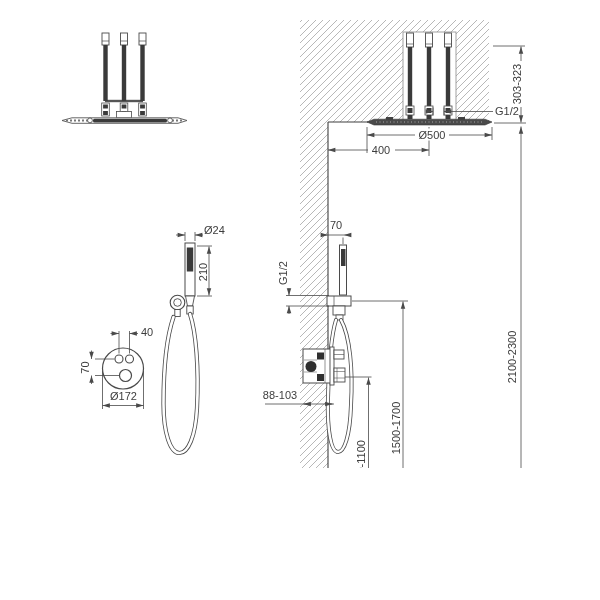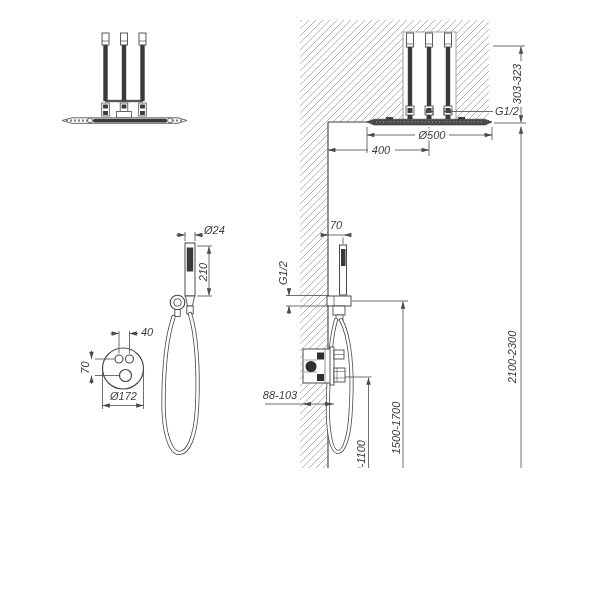--- a/index.html
+++ b/index.html
@@ -1,16 +1,16 @@
 <!DOCTYPE html>
 <html><head>
 <meta charset="utf-8">
 <style>
   html,body{margin:0;padding:0;background:#fff;}
-  .canvas{position:relative;width:600px;height:468px;background:#ffffff;overflow:hidden;font-style:italic;}
+  .canvas{position:relative;width:600px;height:468px;background:#ffffff;overflow:hidden;}
   svg{position:absolute;inset:0;}
   text{font-family:"Liberation Sans","DejaVu Sans",sans-serif;font-size:11px;fill:#3d3d3d;}
 </style>
 </head>
 <body>
 
 <div class="canvas">
 <svg width="600" height="600" viewBox="0 0 600 600">
   <defs>
     <pattern id="hatch" patternUnits="userSpaceOnUse" width="7" height="7">

